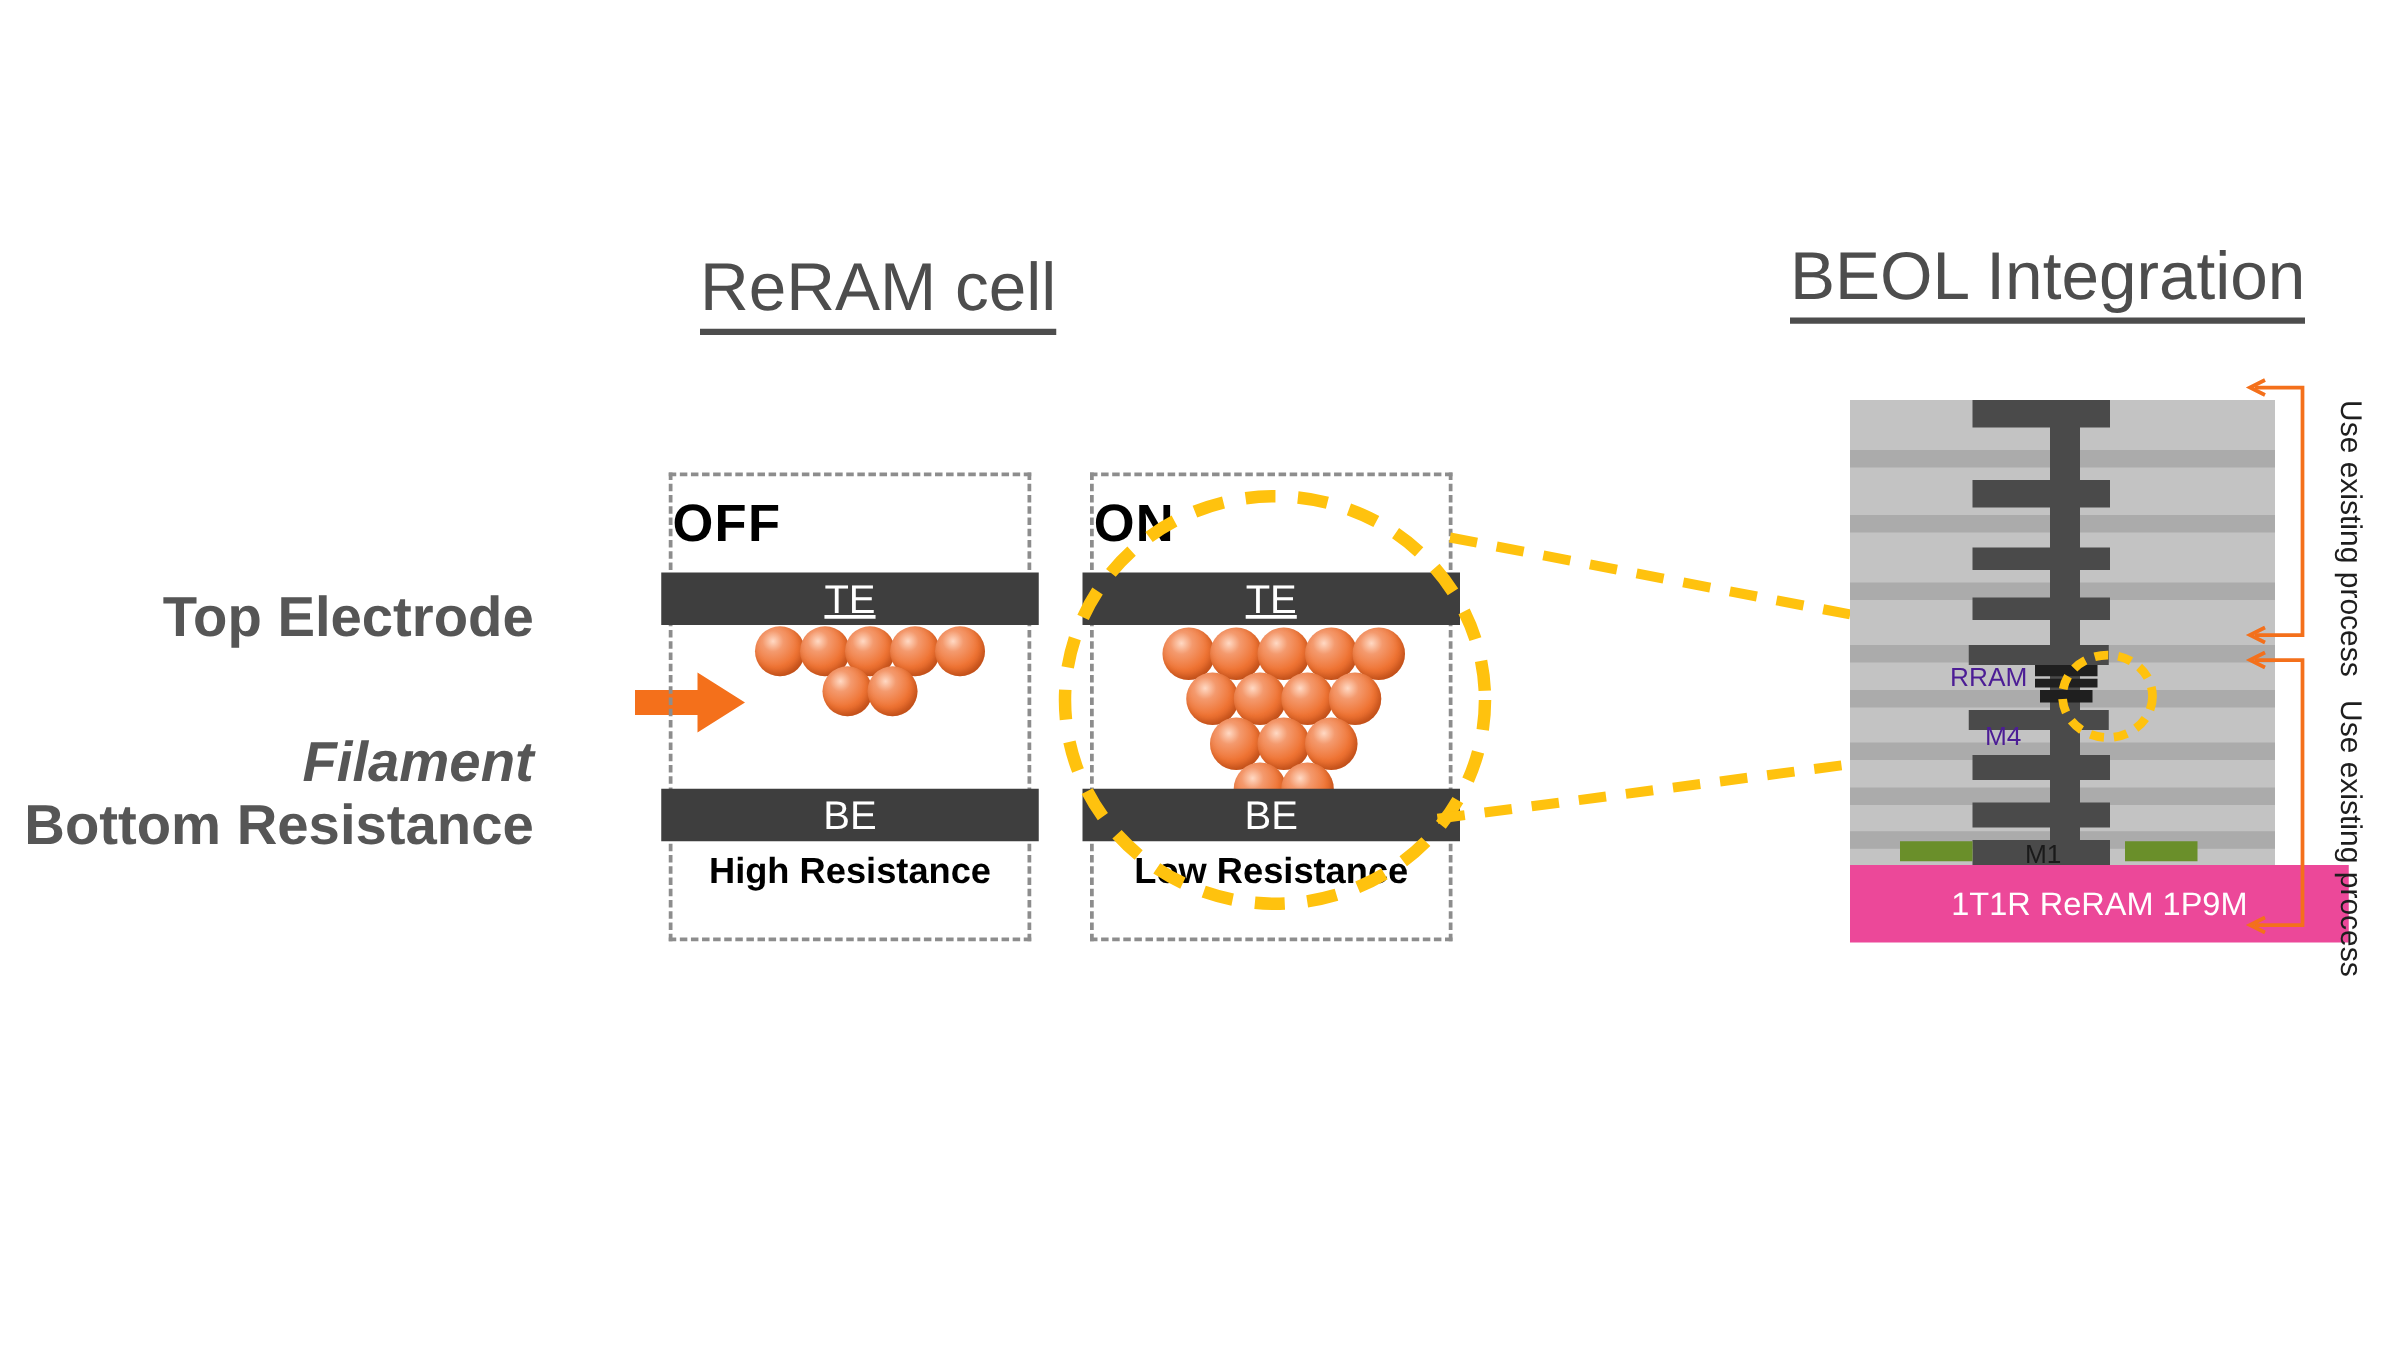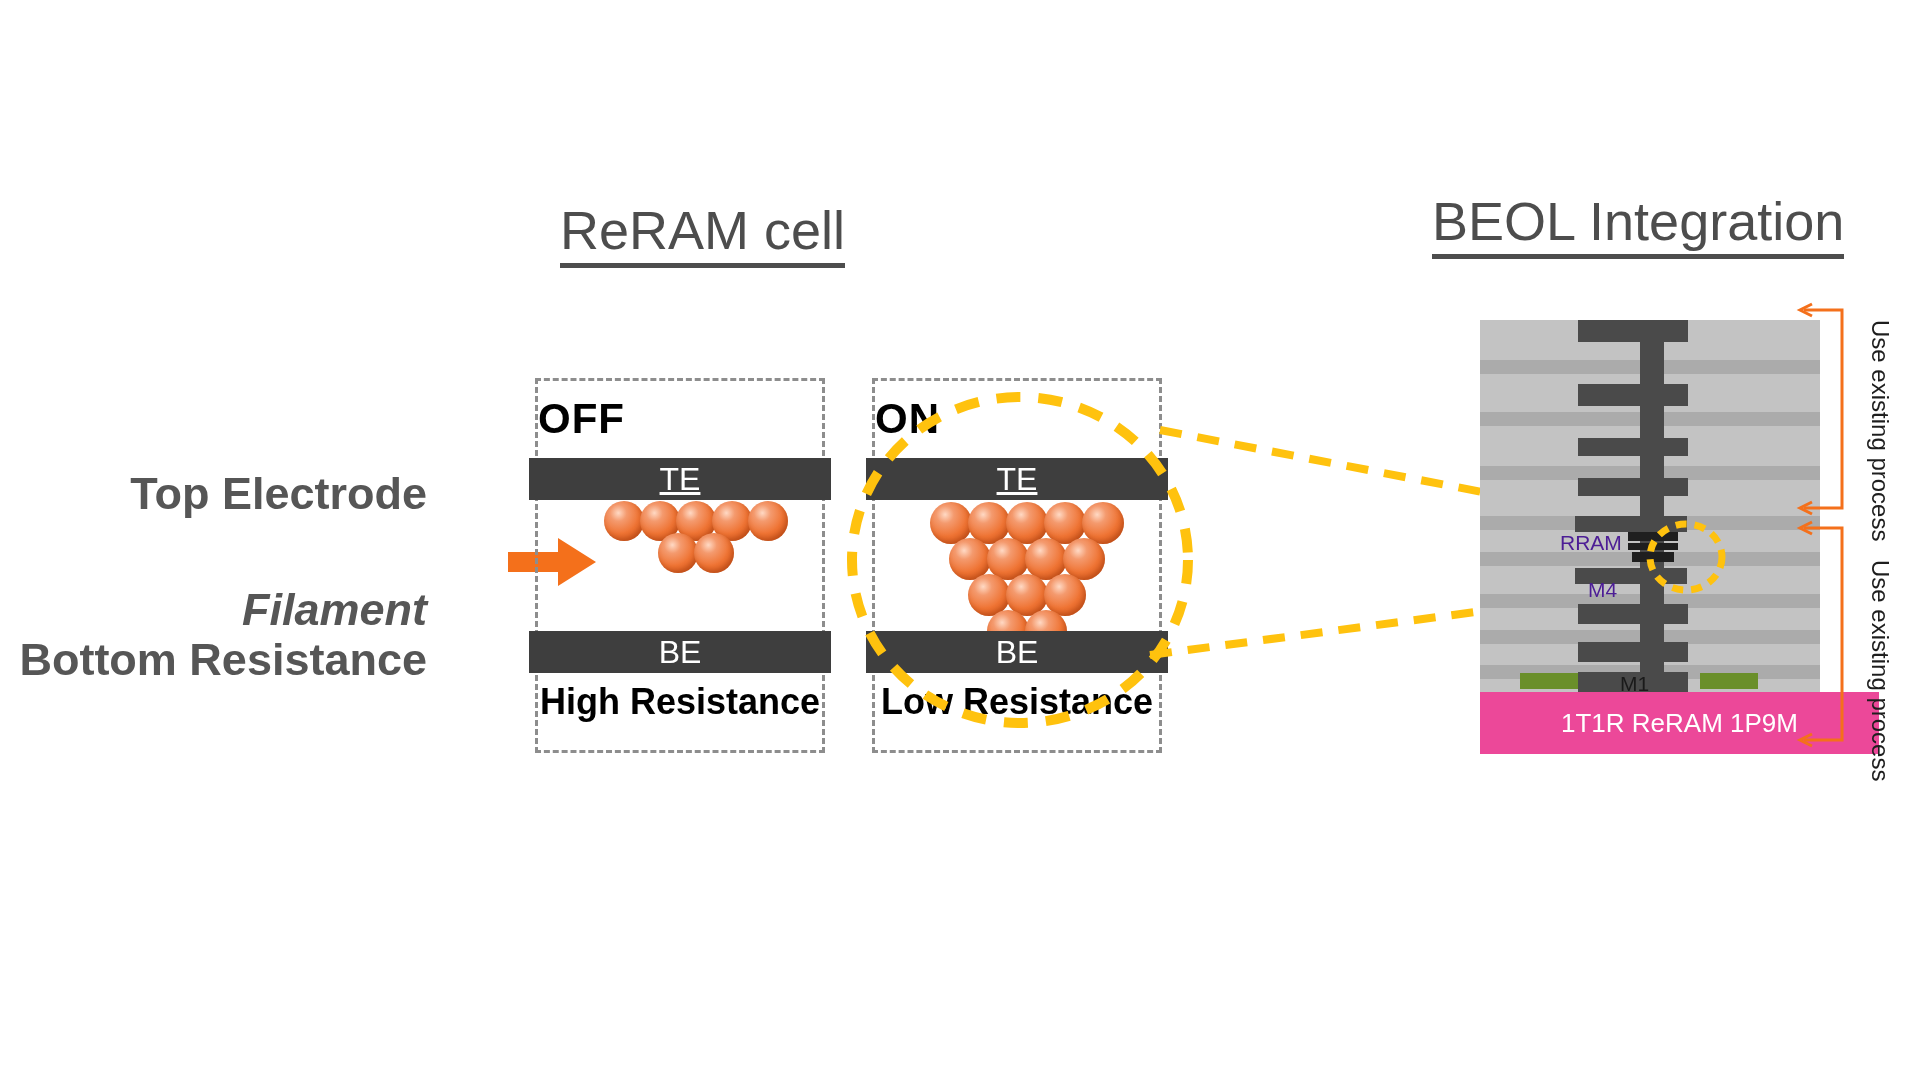--- a/index.html
+++ b/index.html
@@ -78,21 +78,21 @@
     text-align:center;
     font-weight:400;
   }
   .el-te{top:77px;text-decoration:underline;}
   .el-be{top:250px;}
   .res-label{
     position:absolute;
     left:-6px;width:calc(100% + 12px);
     top:300px;
     text-align:center;
-    font-size:36px;
+    font-size:29px;
     font-weight:bold;
     color:#000;
     white-space:nowrap;
   }
 
   
   .filament{position:absolute;left:0;top:0;width:100%;height:100%;}
   .sph{
     position:absolute;
     border-radius:50%;

